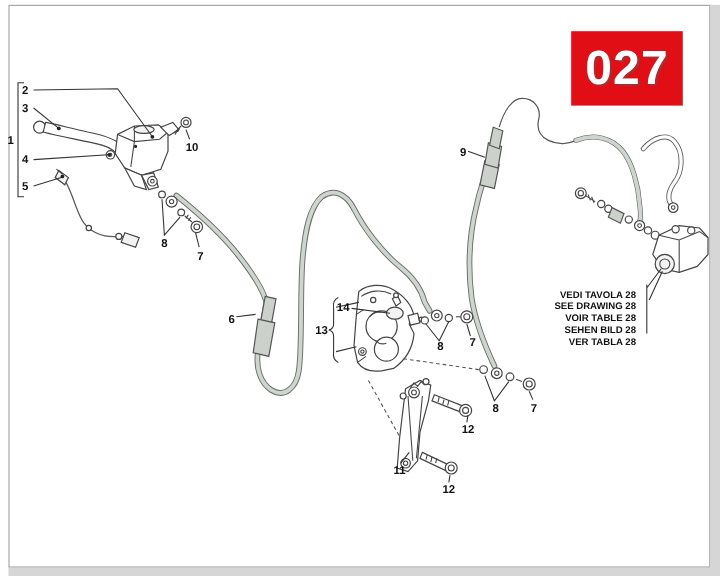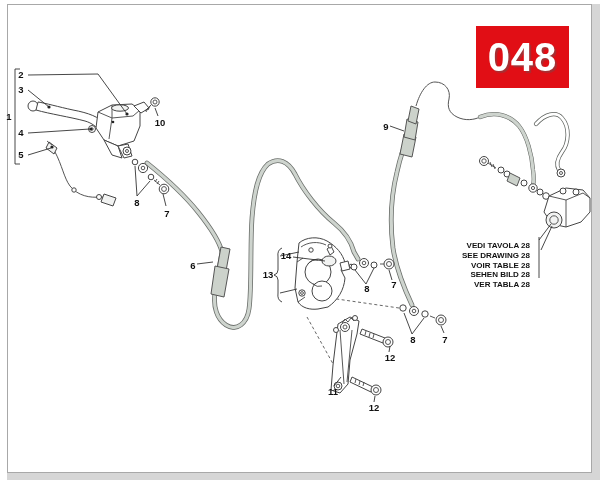--- a/index.html
+++ b/index.html
@@ -261,15 +261,15 @@
     <g>
       <text class="note-text" x="530" y="248" text-anchor="end">VEDI TAVOLA 28</text>
       <text class="note-text" x="530" y="257.8" text-anchor="end">SEE DRAWING 28</text>
       <text class="note-text" x="530" y="267.6" text-anchor="end">VOIR TABLE 28</text>
       <text class="note-text" x="530" y="277.4" text-anchor="end">SEHEN BILD 28</text>
       <text class="note-text" x="530" y="287.2" text-anchor="end">VER TABLA 28</text>
     </g>
   </svg>
 
   <div class="badge">
-    <span>048</span>
+    <span>027</span>
   </div>
 </div>
 
 </body></html>

